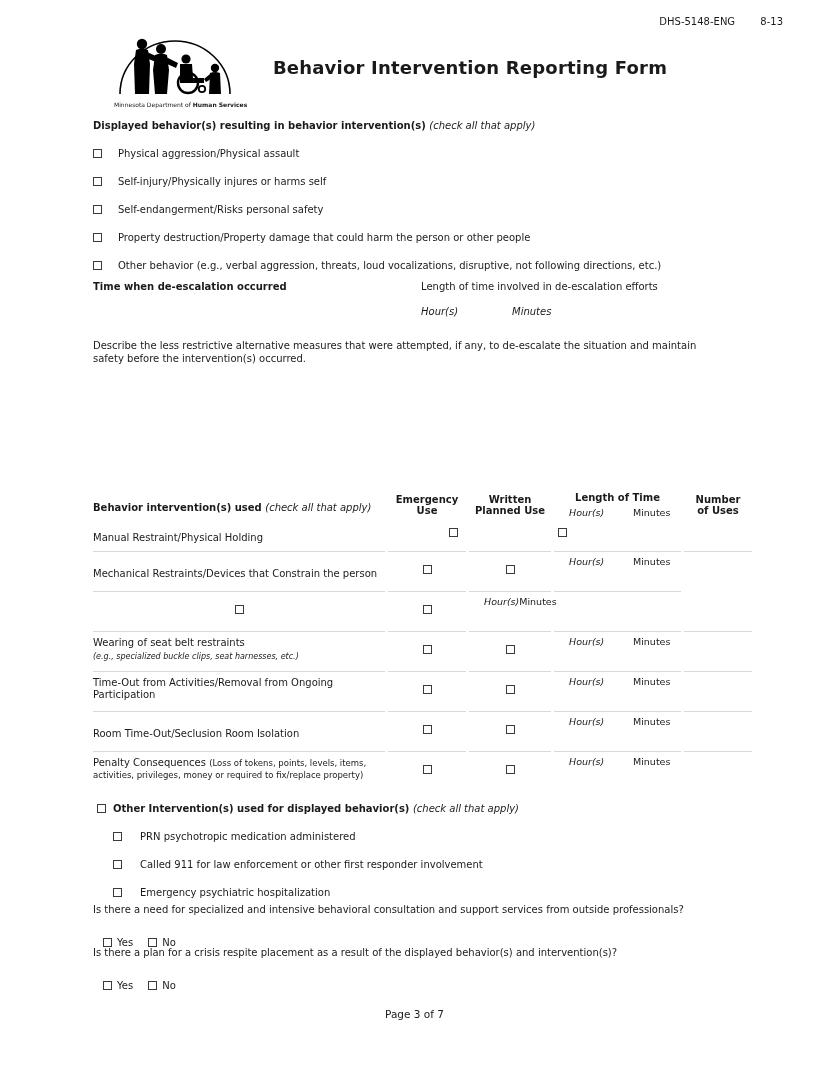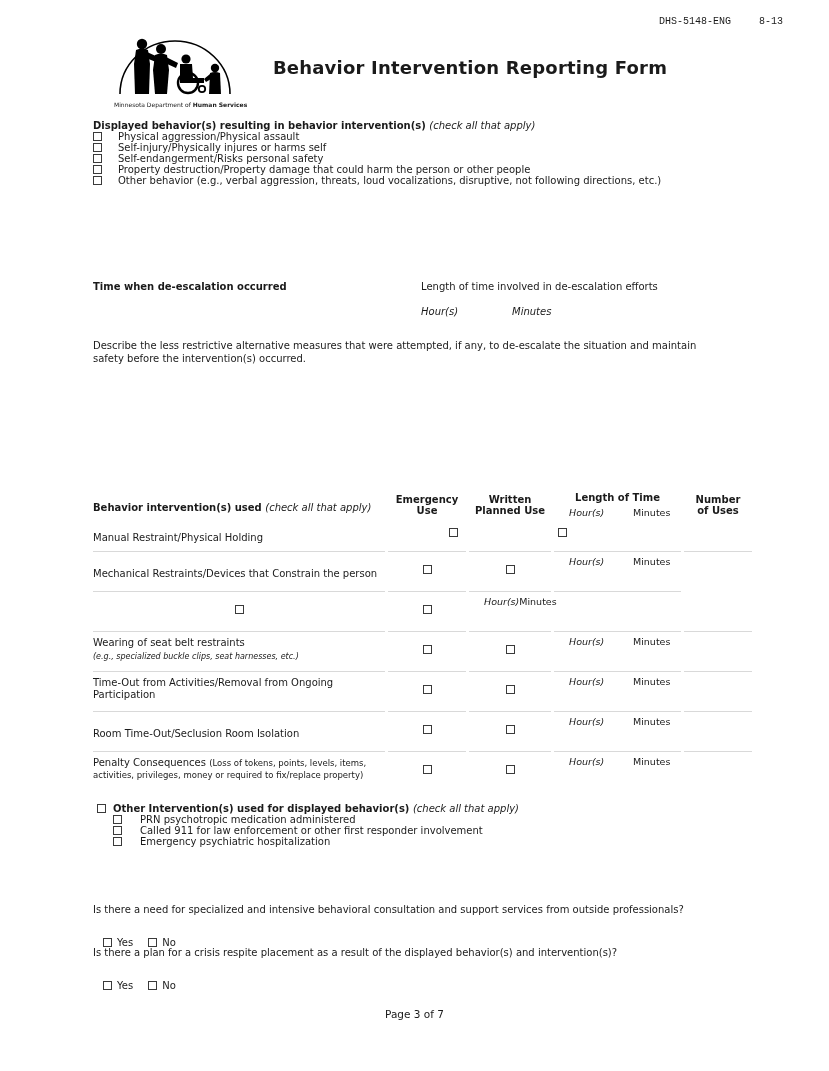--- a/index.html
+++ b/index.html
@@ -1,39 +1,39 @@
 <!DOCTYPE html>
 <html><head>
 <meta charset="utf-8">
 <style>
   * { margin:0; padding:0; box-sizing:border-box; }
   html,body { background:#ffffff; }
   body { font-family:"DejaVu Sans","Liberation Sans",sans-serif; color:#1a1a1a; }
   .page { position:relative; width:829px; height:1071px; background:#fff; margin:0 auto; overflow:hidden; }
 
   
-  .doc-meta { position:absolute; top:16px; right:46px; font-size:10px;font-family:Liberation Mono, monospace; }
+  .doc-meta { position:absolute; top:16px; right:46px; font-size:10px; }
   .doc-meta span { margin-left:22px; }
 
   
   .logo-block { position:absolute; top:30px; left:114px; width:122px; text-align:center; }
   .logo-caption { font-size:6px; margin-top:1px; white-space:nowrap; }
   .page-title { position:absolute; top:57px; left:245px; width:450px; text-align:center;
                 font-size:18px; font-weight:bold; letter-spacing:0.2px; }
   .bold { font-weight:bold; }
   .note { font-style:italic; font-weight:normal; }
 
   
   .cb { display:inline-block; width:9px; height:9px; border:1.2px solid #3a3a3a;
         background:#fff; flex:0 0 auto; cursor:pointer; }
 
   
   .sec1 { position:absolute; top:120px; left:93px; width:665px; }
   .sec1 .heading { font-size:10px; font-weight:bold; }
-  .chk-item { display:flex; align-items:center; gap:16px; font-size:10px; }
+  .chk-item { display:flex; align-items:center; gap:16px; margin-top:17px; font-size:10px; }
 
   
   .deesc { position:absolute; top:281px; left:93px; width:665px; display:flex; font-size:10px; }
   .deesc-left { width:328px;font-weight:bold; }
   .deesc-right .hm-row { margin-top:14px; display:flex; }
   .deesc-right .hm-row .hrs { font-style:italic; width:91px; }
   .deesc-right .hm-row .mins { font-style:italic; }
 
   
   .describe { position:absolute; top:339px; left:93px; width:622px; font-size:10px; line-height:13px; }

